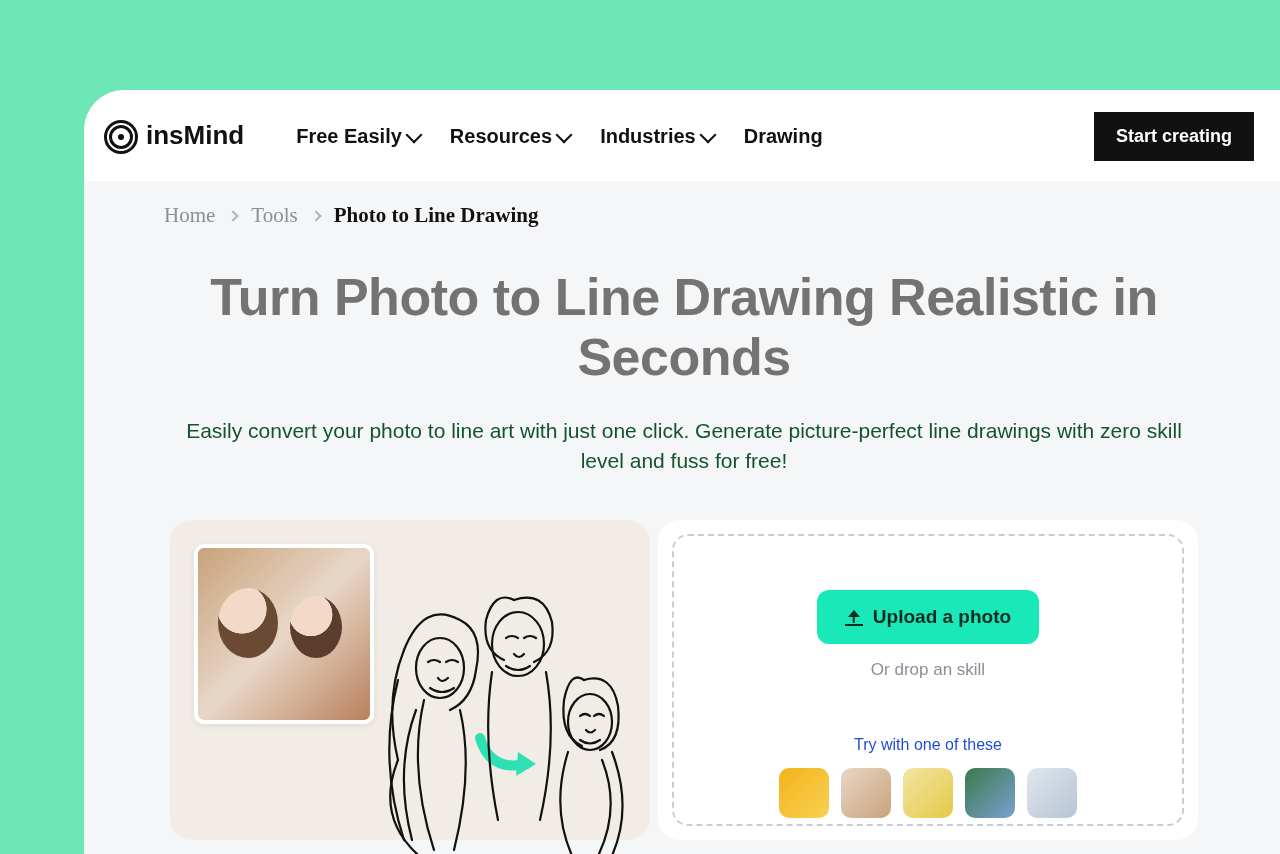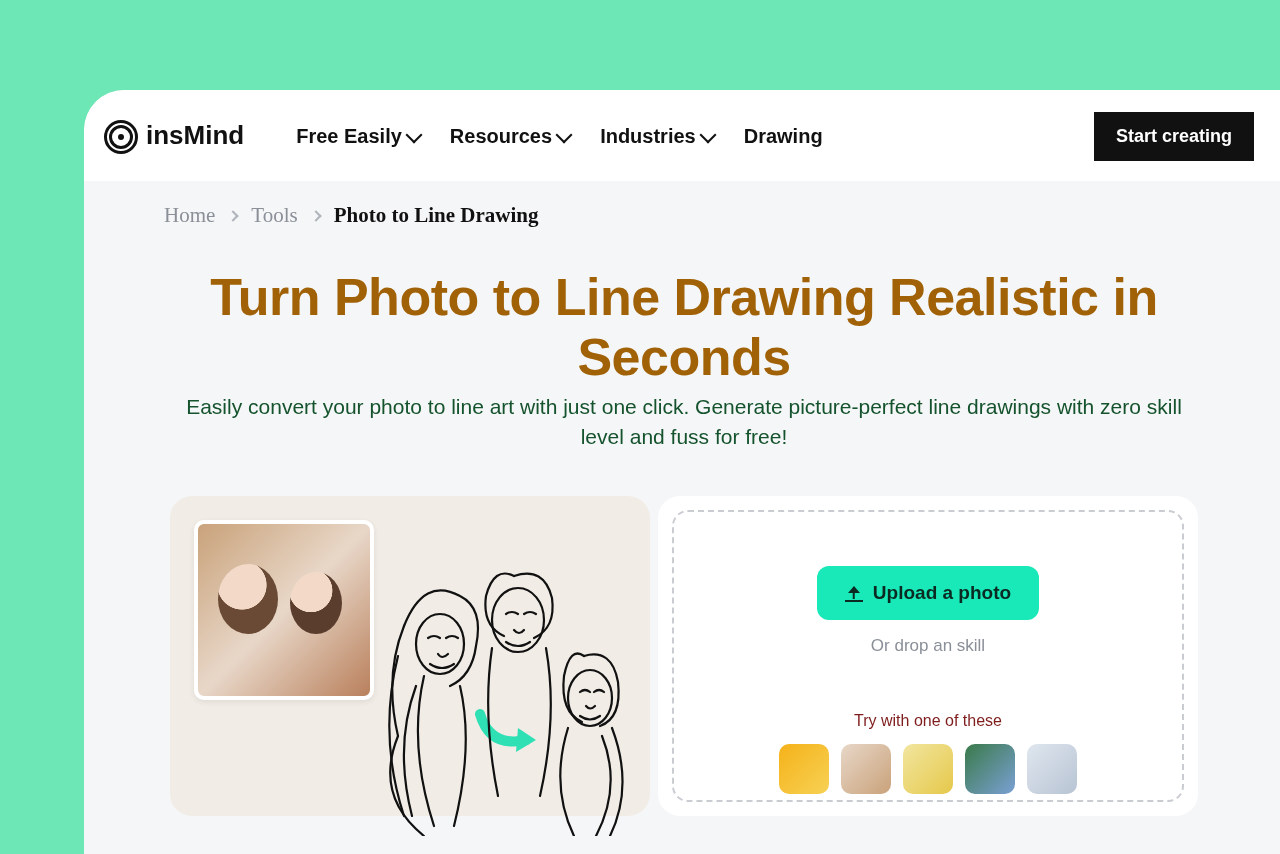--- a/index.html
+++ b/index.html
@@ -113,23 +113,23 @@
     width: 8px; height: 8px;
     border-right: 2px solid #b0b4bb;
     border-bottom: 2px solid #b0b4bb;
     transform: rotate(-45deg);
   }
   .breadcrumb .current { color: #111; font-weight: 700; }
   h1 {
     text-align: center;
     font-size: 52px;
     font-weight: 800;
-    color: #a16207;
+    color: #737373;
     line-height: 1.15;
-    margin: 0 auto 4px auto;
+    margin: 0 auto 28px auto;
     max-width: 980px;
     letter-spacing: -0.5px;
   }
   .subtitle {
     text-align: center;
     font-size: 21px;
     color: #14532d;
     max-width: 1060px;
     margin: 0 auto 44px auto;
     line-height: 1.45;
@@ -245,21 +245,21 @@
     background:#0a2a22;
     transform: translateX(-50%);
   }
   .drop-text {
     margin-top: 16px;
     color: #8a8f98;
     font-size: 17px;
   }
   .try-text {
     margin-top: 56px;
-    color: #7f1d1d;
+    color: #1d4ed8;
     font-size: 16px;
   }
   .samples {
     display: flex;
     gap: 12px;
     margin-top: 14px;
   }
   .sample {
     width: 50px; height: 50px;
     border-radius: 10px;

